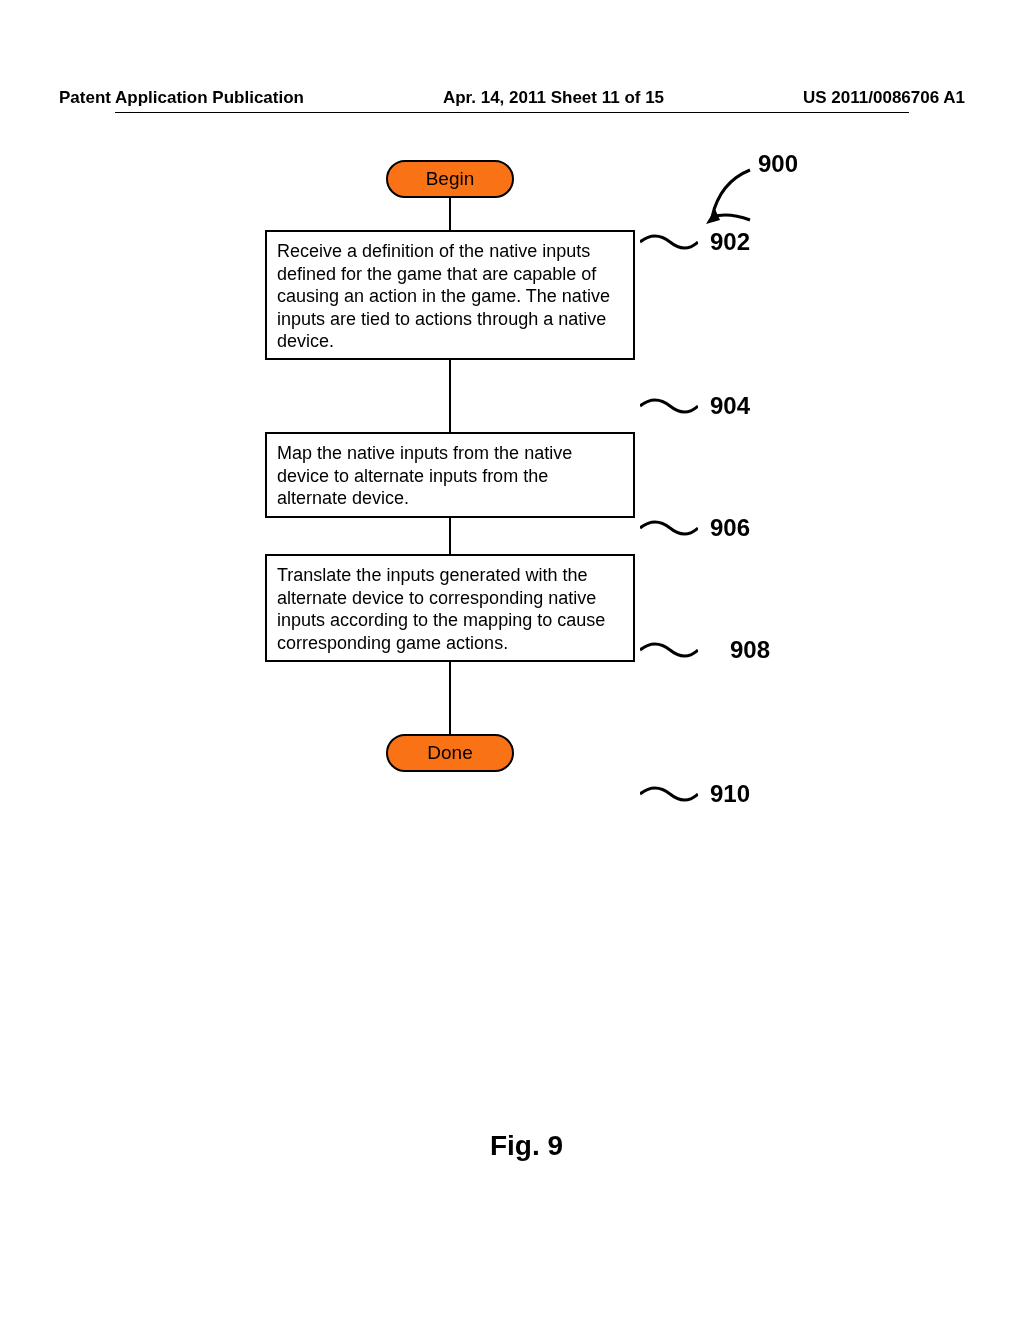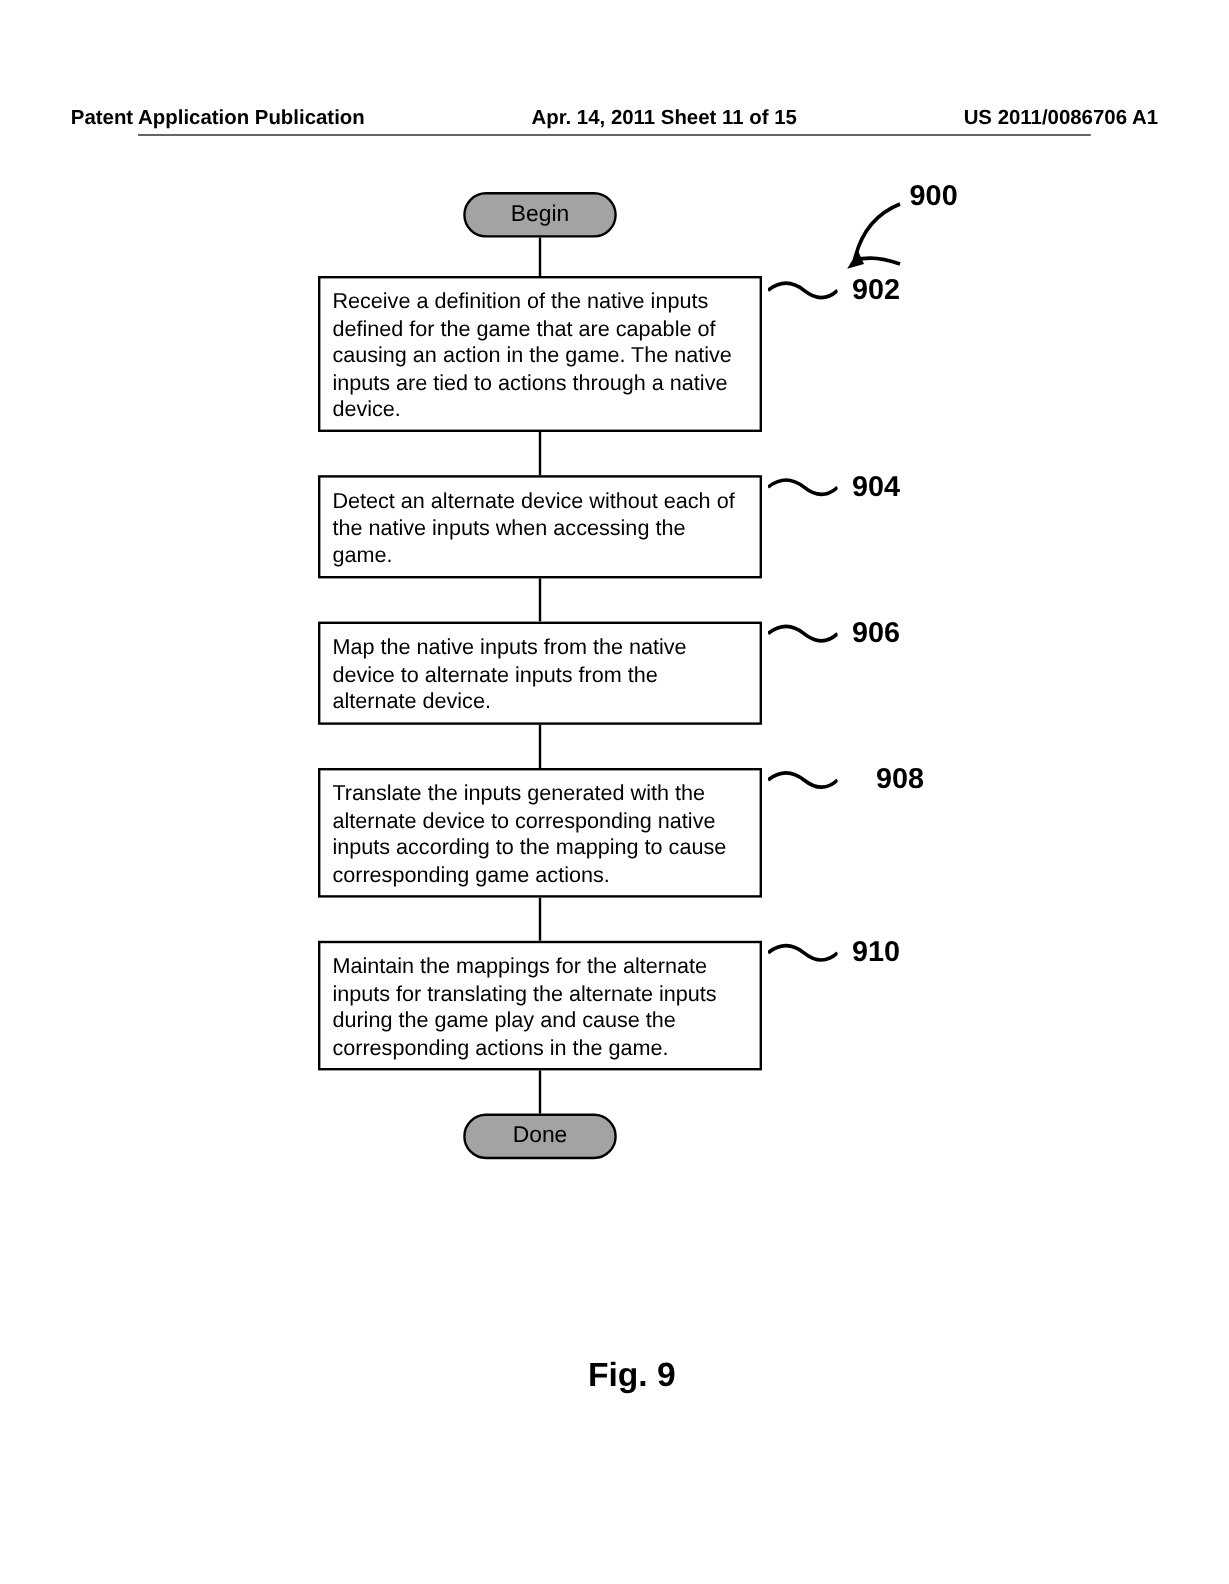--- a/index.html
+++ b/index.html
@@ -45,21 +45,21 @@
     width: 370px;
   }
   .term {
     width: 128px;
     margin: 0 auto;
     border: 2.5px solid #000;
     border-radius: 20px;
     text-align: center;
     font-size: 19px;
     padding: 6px 0;
-    background: #a3a3a3;
+    background: #f97316;
   }
   .conn {
     width: 0;
     margin: 0 auto;
     border-left: 2.2px solid #000;
   }
   .box {
     border: 2.5px solid #000;
     background: #fff;
     font-size: 18px;
@@ -118,30 +118,28 @@
     </svg>
   </div>
 
   <div class="flow">
     <div class="term">Begin</div>
     <div class="conn" style="height:32px;"></div>
 
     <div class="box" style="height:130px;">Receive a definition of the native inputs defined for the game that are capable of causing an action in the game. The native inputs are tied to actions through a native device.</div>
     <div class="conn" style="height:36px;"></div>
 
-    <div class="box" style="height:86px;">Detect an alternate device without each of the native inputs when accessing the game.</div>
     <div class="conn" style="height:36px;"></div>
 
     <div class="box" style="height:86px;">Map the native inputs from the native device to alternate inputs from the alternate device.</div>
     <div class="conn" style="height:36px;"></div>
 
     <div class="box" style="height:108px;">Translate the inputs generated with the alternate device to corresponding native inputs according to the mapping to cause corresponding game actions.</div>
     <div class="conn" style="height:36px;"></div>
 
-    <div class="box" style="height:108px;">Maintain the mappings for the alternate inputs for translating the alternate inputs during the game play and cause the corresponding actions in the game.</div>
     <div class="conn" style="height:36px;"></div>
 
     <div class="term">Done</div>
   </div>
 
   <div class="tilde" style="left:640px; top:82px;">
     <svg width="58" height="24" viewBox="0 0 58 24">
         <path d="M0 10 Q 15 -2 30 10 T 58 10" fill="none" stroke="#000" stroke-width="3"></path>
       </svg>
   </div>

